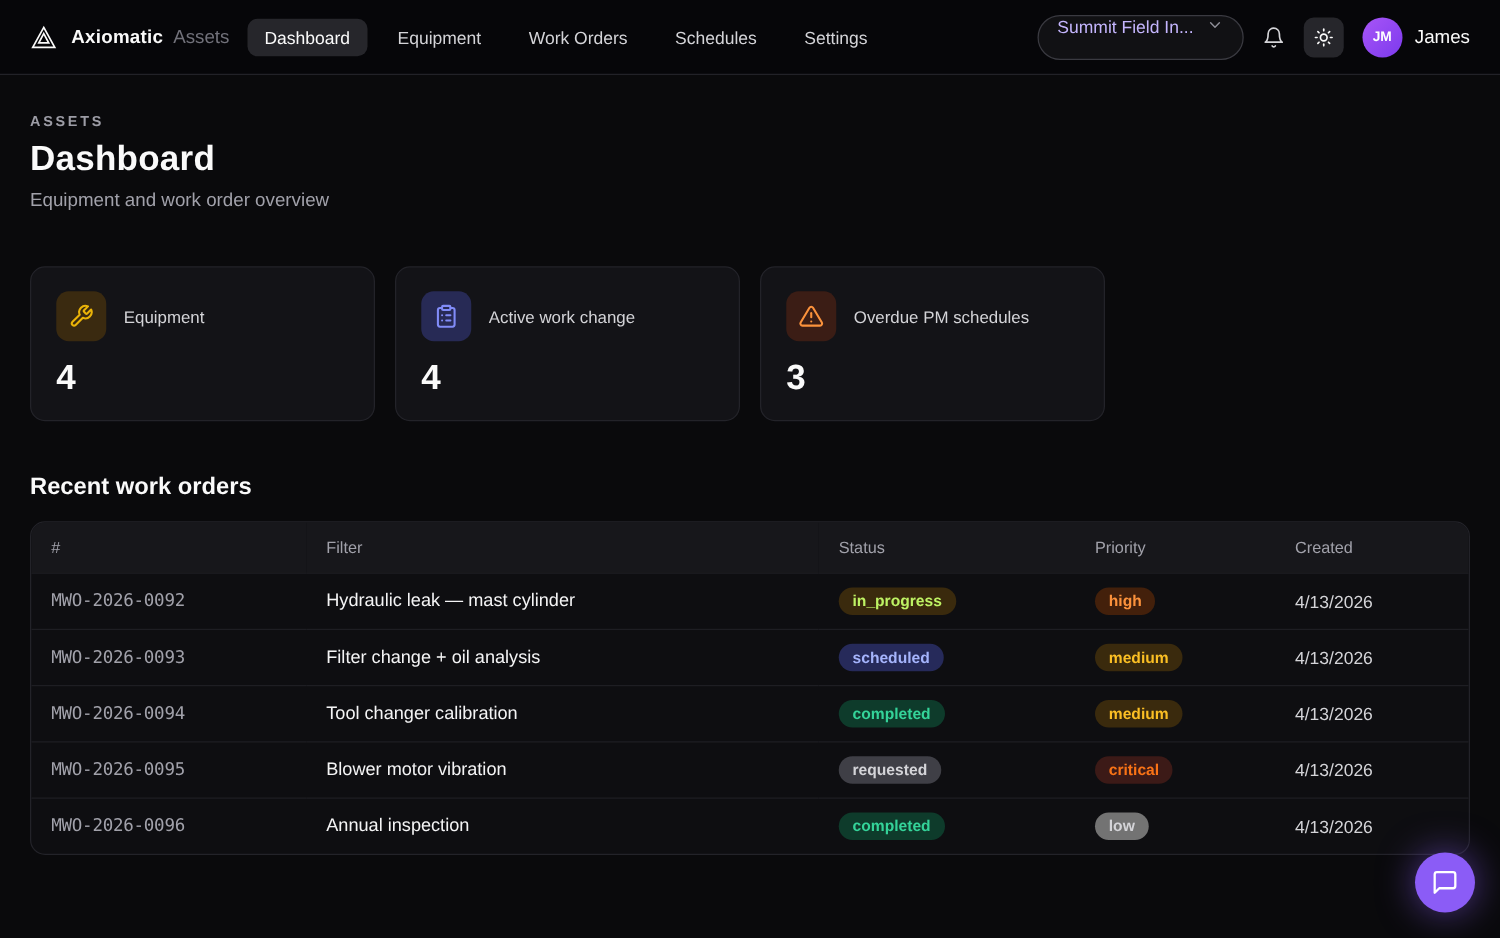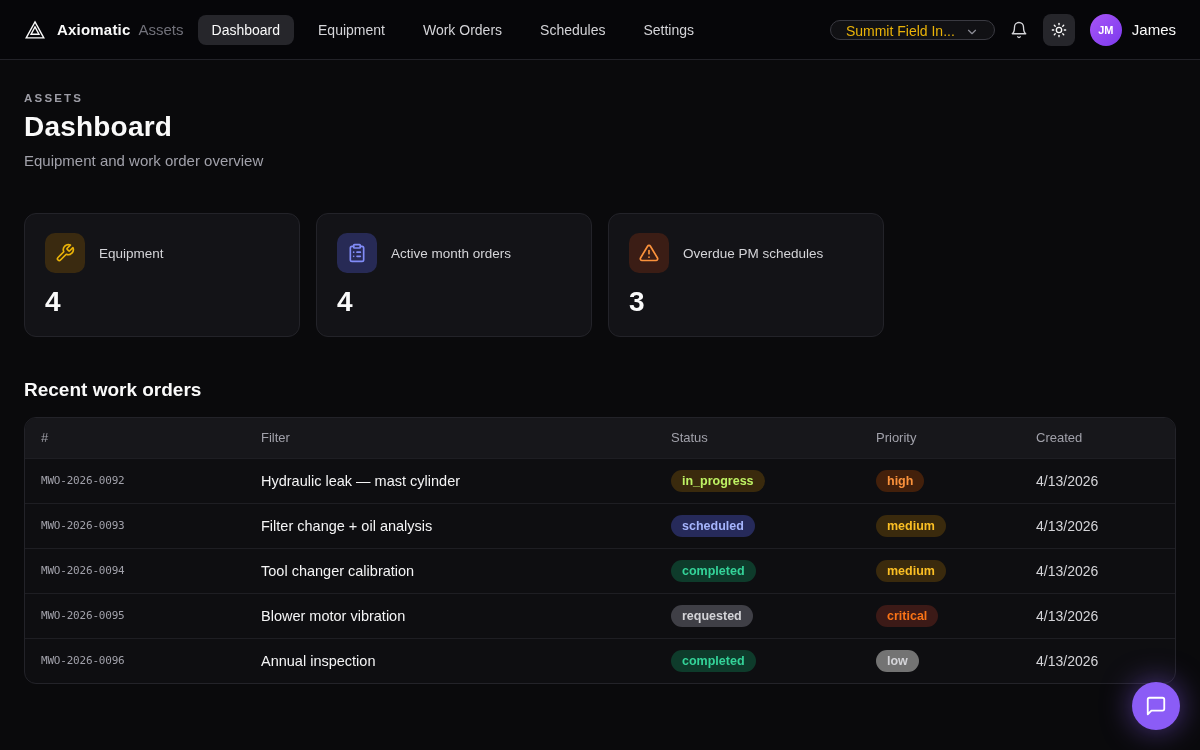--- a/index.html
+++ b/index.html
@@ -22,23 +22,23 @@
   .brand { display:flex; align-items:center; gap:11px; }
   .logo { color:#fafafa; display:flex; }
   .brand-name { font-weight:700; font-size:15px; letter-spacing:.2px; }
   .brand-suffix { color:#71717a; font-size:15px; margin-left:-3px; }
   .nav-links { display:flex; align-items:center; gap:10px; margin-left:14px; }
   .nav-link { font-size:14px; color:#d4d4d8; padding:7px 14px; border-radius:8px; cursor:pointer; white-space:nowrap; }
   .nav-link.active { background:#26262b; color:#fafafa; font-weight:500; }
 
   .topbar-right { margin-left:auto; display:flex; align-items:center; gap:15px; }
   .org-select {
-    display:flex; align-items:flex-end; gap:10px; height:20px; padding:0 15px;
+    display:flex; align-items:flex-start; gap:10px; height:36px; padding:0 15px;
     border:1px solid #3a3a41; border-radius:999px; background:#111114;
-    font-size:14px; color:#eab308; cursor:pointer;
+    font-size:14px; color:#c4b5fd; cursor:pointer;
   }
   .org-select .org-label { white-space:nowrap; max-width:118px; overflow:hidden; }
   .chev { color:#8e8e97; display:flex; }
   .bell-btn { color:#d4d4d8; display:flex; cursor:pointer; background:none; border:none; padding:0; }
   .theme-btn {
     width:32px; height:32px; border-radius:8px; background:#26262b;
     display:flex; align-items:center; justify-content:center; color:#fafafa;
     border:none; cursor:pointer;
   }
   .user { display:flex; align-items:center; gap:10px; cursor:pointer; }
@@ -64,21 +64,21 @@
   .stat-label { font-size:13.5px; color:#d4d4d8; }
   .stat-value { font-size:28px; font-weight:700; margin-top:13px; }
 
   
   .section-heading { margin-top:42px; font-size:19px; font-weight:700; }
   .table-wrap { margin-top:16px; border:1px solid #232329; border-radius:12px; overflow:hidden; background:#0e0e11; }
   table { width:100%; border-collapse:collapse; }
   thead tr { background:#17171b; }
   th { text-align:left; font-size:13px; font-weight:500; color:#a1a1aa; height:40px; padding:0 16px; }
   td { height:45px; padding:0 16px; border-top:1px solid #1e1e23; font-size:14.5px; color:#f4f4f5; }
-  .cell-id { font-family:"DejaVu Sans Mono", monospace; font-size:11px; color:#a1a1aa; letter-spacing:-.2px; }
+  .cell-id { font-family:"DejaVu Sans Mono", monospace; font-size:14px; color:#a1a1aa; letter-spacing:-.2px; }
   .cell-date { font-size:14px; color:#d4d4d8; }
   .badge { display:inline-block; padding:4px 11px; border-radius:999px; font-size:12.5px; font-weight:600; }
 
   
   .fab {
     position:absolute; right:20px; bottom:20px; width:48px; height:48px;
     border-radius:50%; background:#8b5cf6; border:none; cursor:pointer;
     display:flex; align-items:center; justify-content:center; color:#fff;
     box-shadow:0 0 30px rgba(139,92,246,.55);
   }
@@ -168,21 +168,21 @@
         <span class="stat-tile" style="background: rgb(39, 42, 85); color: rgb(129, 140, 248);">
           <svg width="20" height="20" viewBox="0 0 24 24" fill="none" stroke="currentColor" stroke-width="2" stroke-linecap="round" stroke-linejoin="round">
             <rect x="8" y="2" width="8" height="4" rx="1"></rect>
             <path d="M16 4h2a2 2 0 0 1 2 2v14a2 2 0 0 1-2 2H6a2 2 0 0 1-2-2V6a2 2 0 0 1 2-2h2"></path>
             <path d="M12 11h4"></path>
               <path d="M12 16h4"></path>
               <path d="M8 11h.01"></path>
               <path d="M8 16h.01"></path>
           </svg>
         </span>
-        <span class="stat-label">Active month orders</span>
+        <span class="stat-label">Active work change</span>
       </div>
       <div class="stat-value">4</div>
     </div>
 
     <div class="stat-card">
       <div class="stat-top">
         <span class="stat-tile" style="background: rgb(59, 29, 21); color: rgb(251, 146, 60);">
           <svg width="20" height="20" viewBox="0 0 24 24" fill="none" stroke="currentColor" stroke-width="2" stroke-linecap="round" stroke-linejoin="round">
             <path d="M10.29 3.86 1.82 18a2 2 0 0 0 1.71 3h16.94a2 2 0 0 0 1.71-3L13.71 3.86a2 2 0 0 0-3.42 0z"></path>
             <path d="M12 9v4"></path>

